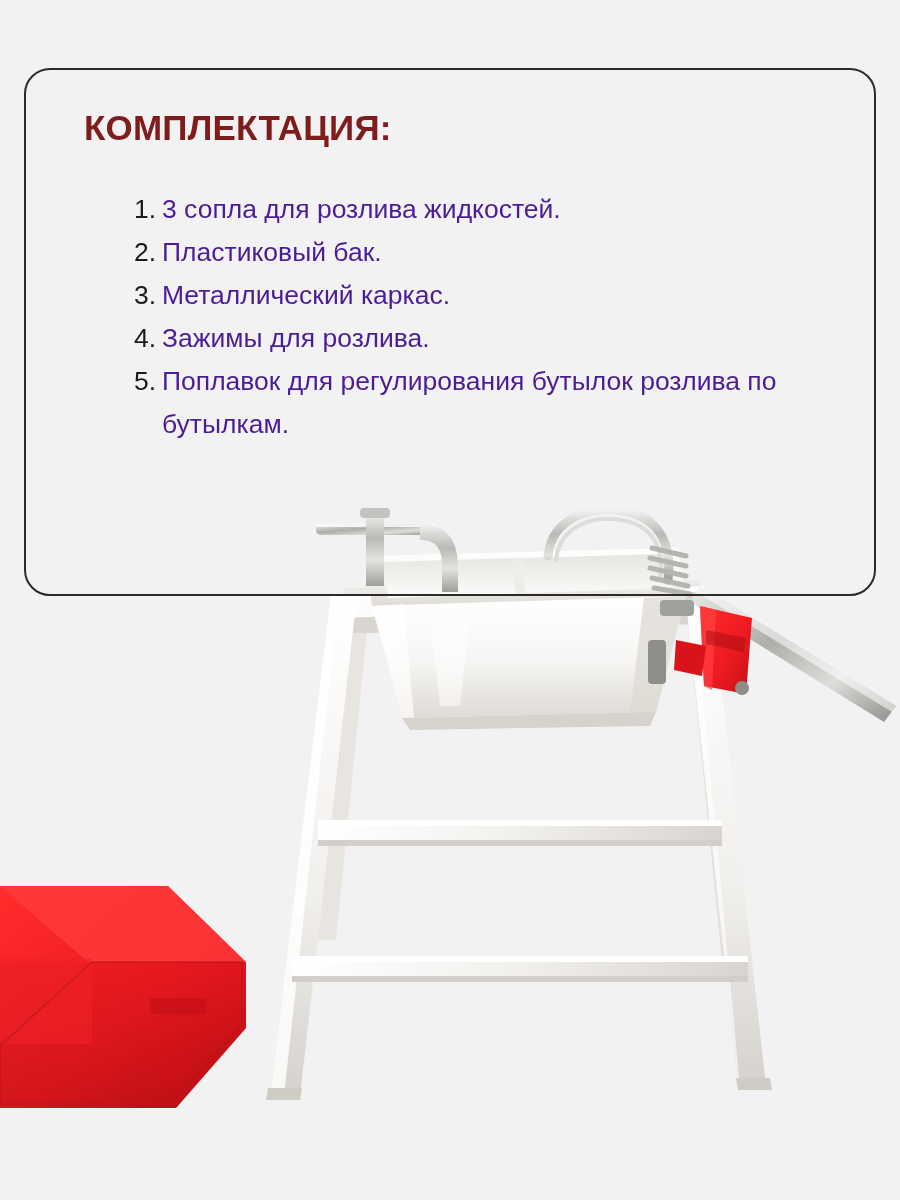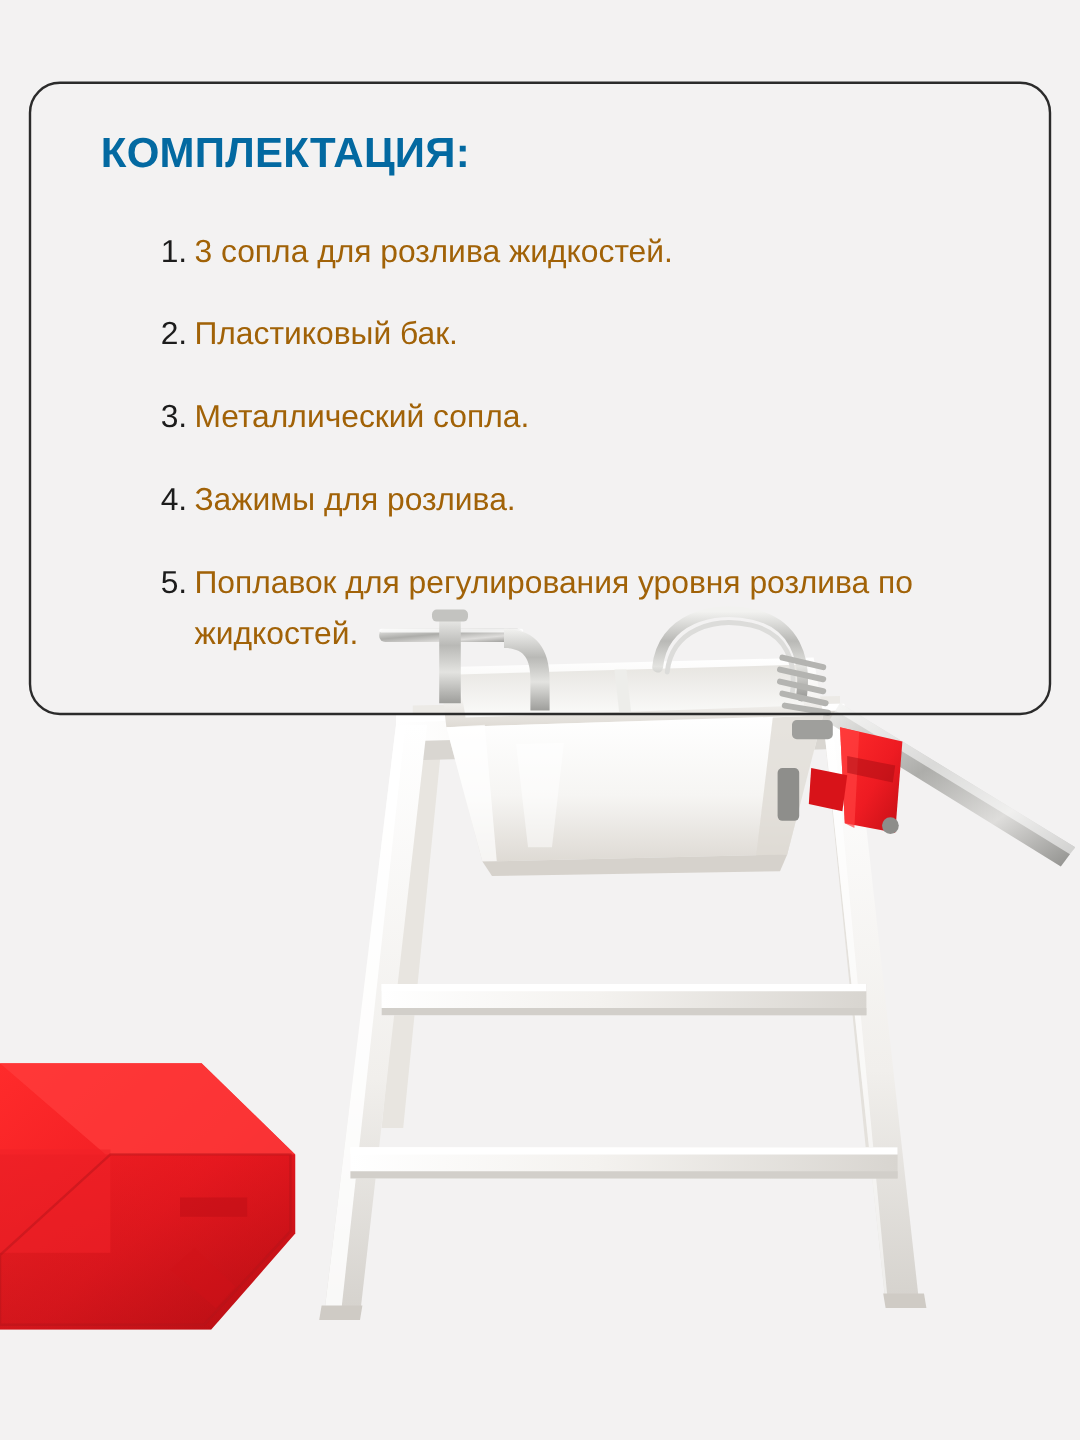--- a/index.html
+++ b/index.html
@@ -26,38 +26,37 @@
     border: 2px solid #2b2b2b;
     border-radius: 26px;
     background: transparent;
     padding: 38px 40px 0 40px;
     z-index: 5;
     pointer-events: none;
   }
   .card-title {
     font-size: 35px;
     font-weight: bold;
-    color: #0369a1;
+    color: #7f1d1d;
     letter-spacing: 0.2px;
     margin: 0 0 40px 18px;
   }
   .spec-list {
     margin: 0;
     padding: 0 0 0 62px;
     list-style: none;
     counter-reset: specs;
   }
   .spec-list li {
     counter-increment: specs;
     position: relative;
     font-size: 26.5px;
     line-height: 1.62;
-    color: #a16207;
+    color: #4c1d95;
     padding-left: 34px;
-    margin-top: 26px;
   }
   .spec-list li::before {
     content: counter(specs) ".";
     position: absolute;
     left: 0;
     top: 0;
     width: 28px;
     text-align: right;
     color: #1c1c1c;
   }
@@ -219,17 +218,17 @@
       <path d="M676 640 L706 646 L702 676 L674 670 Z" fill="#d81319"></path>
     </g>
   </svg>
 </div>
 
 <div class="info-card">
   <h1 class="card-title">КОМПЛЕКТАЦИЯ:</h1>
   <ol class="spec-list">
     <li>3 сопла для розлива жидкостей.</li>
     <li>Пластиковый бак.</li>
-    <li>Металлический сопла.</li>
+    <li>Металлический каркас.</li>
     <li>Зажимы для розлива.</li>
-    <li>Поплавок для регулирования уровня розлива по жидкостей.</li>
+    <li>Поплавок для регулирования бутылок розлива по бутылкам.</li>
   </ol>
 </div>
 
 </body></html>

